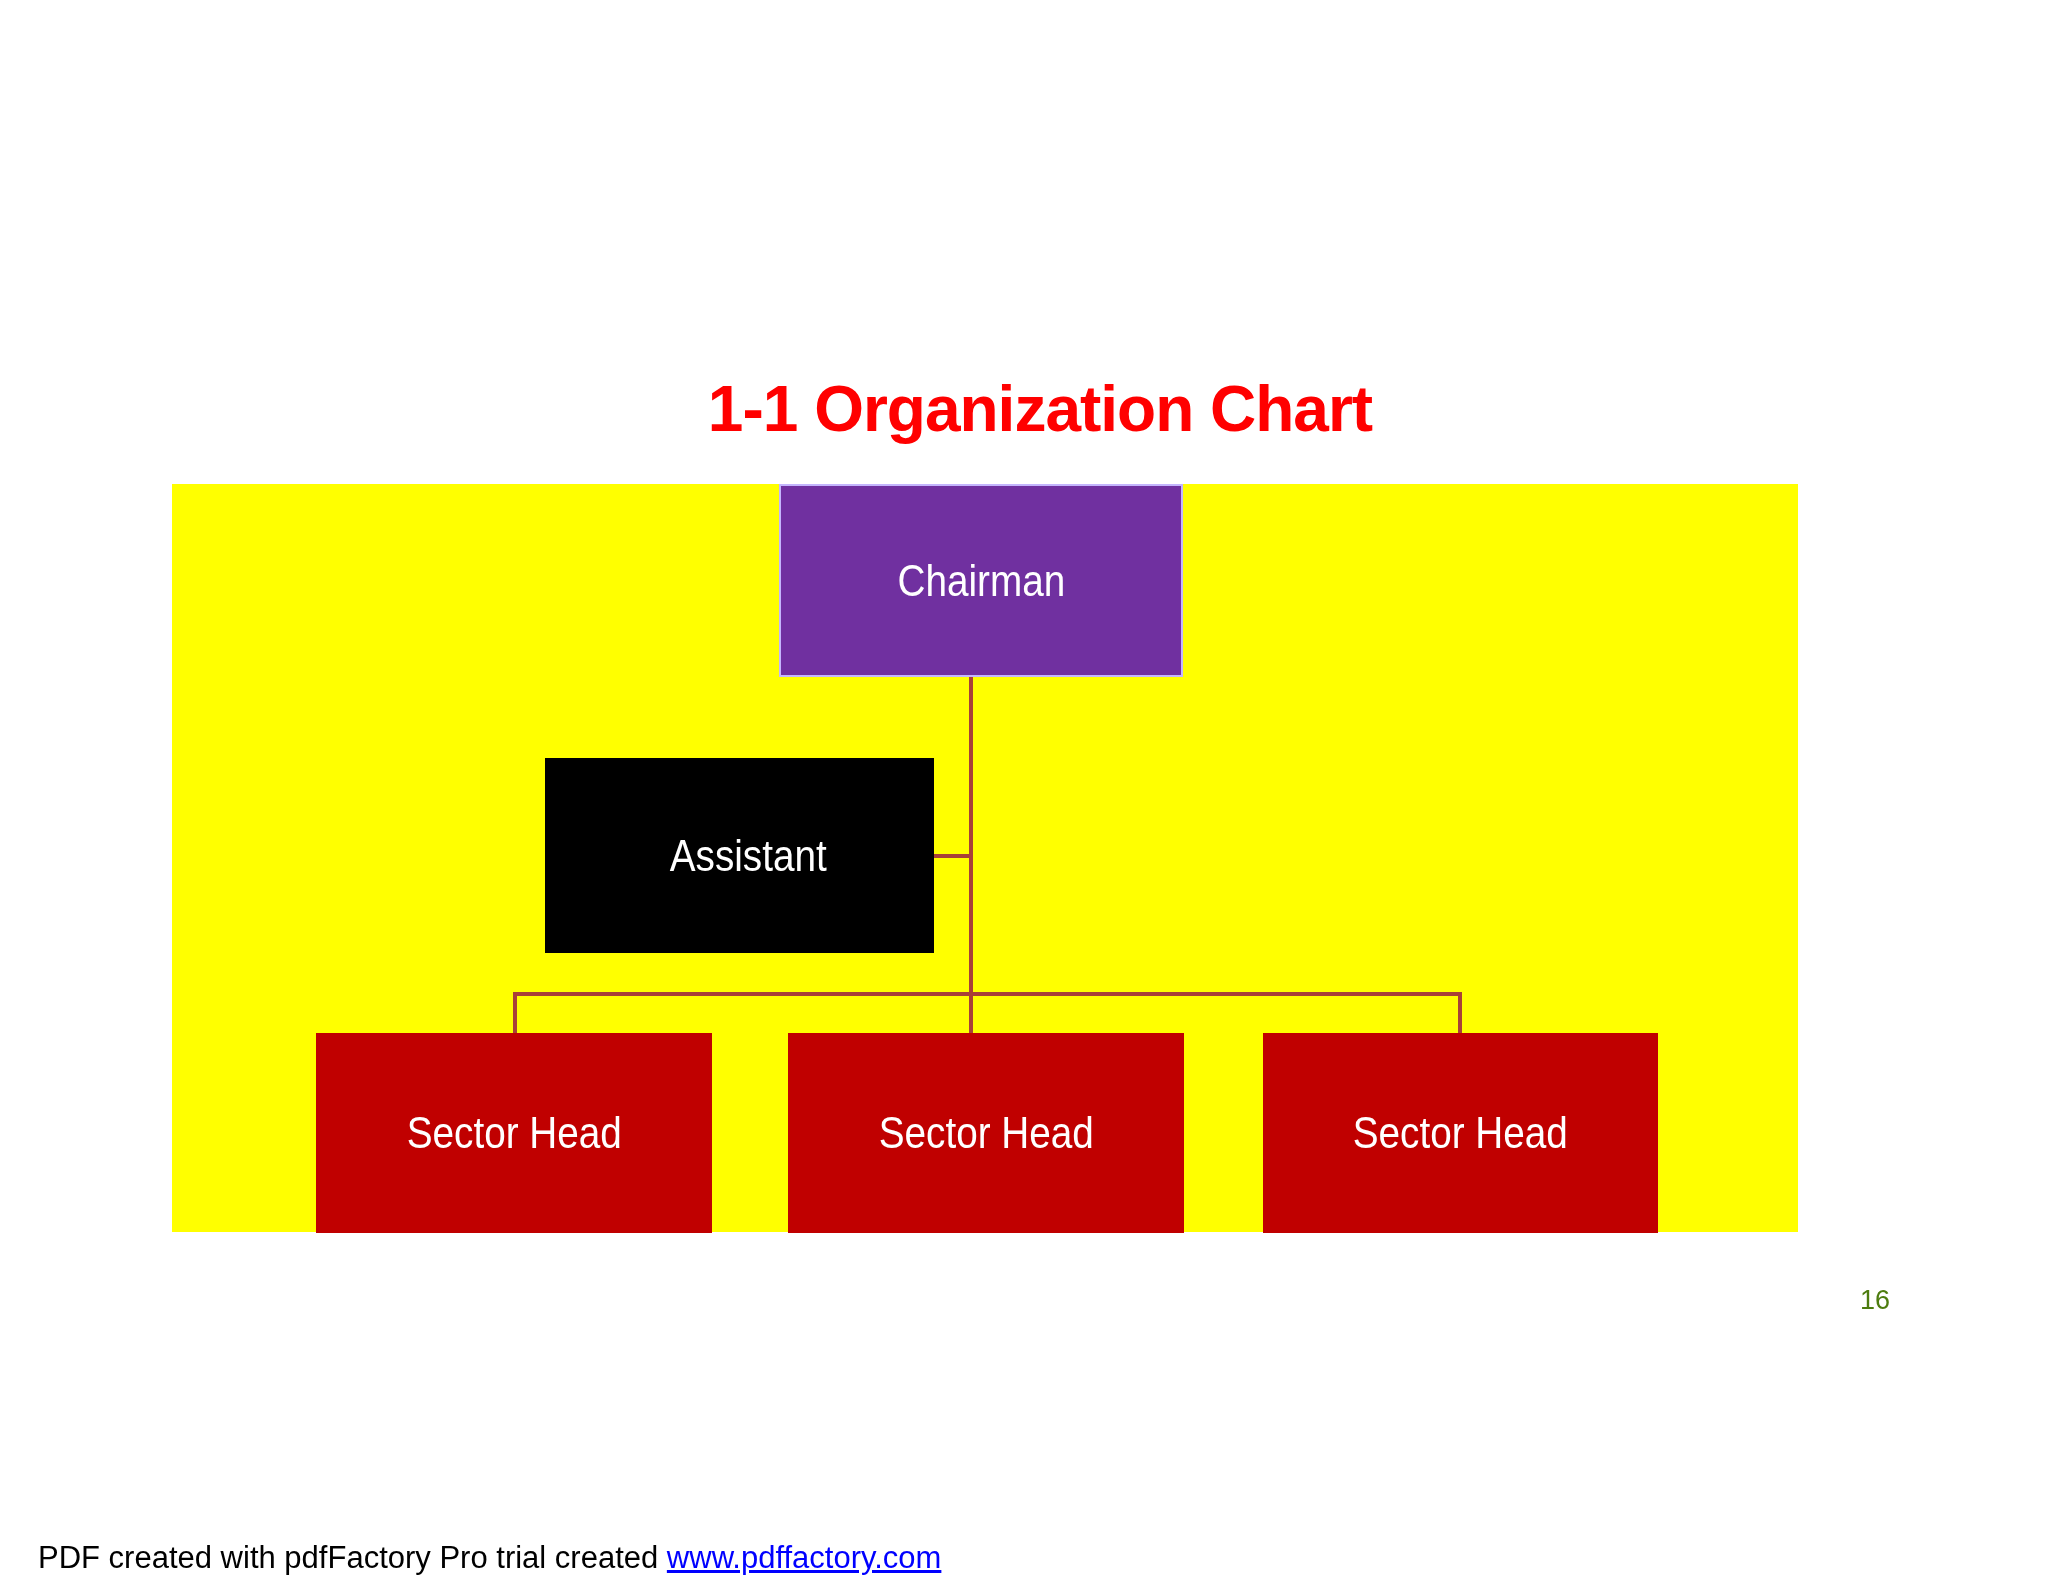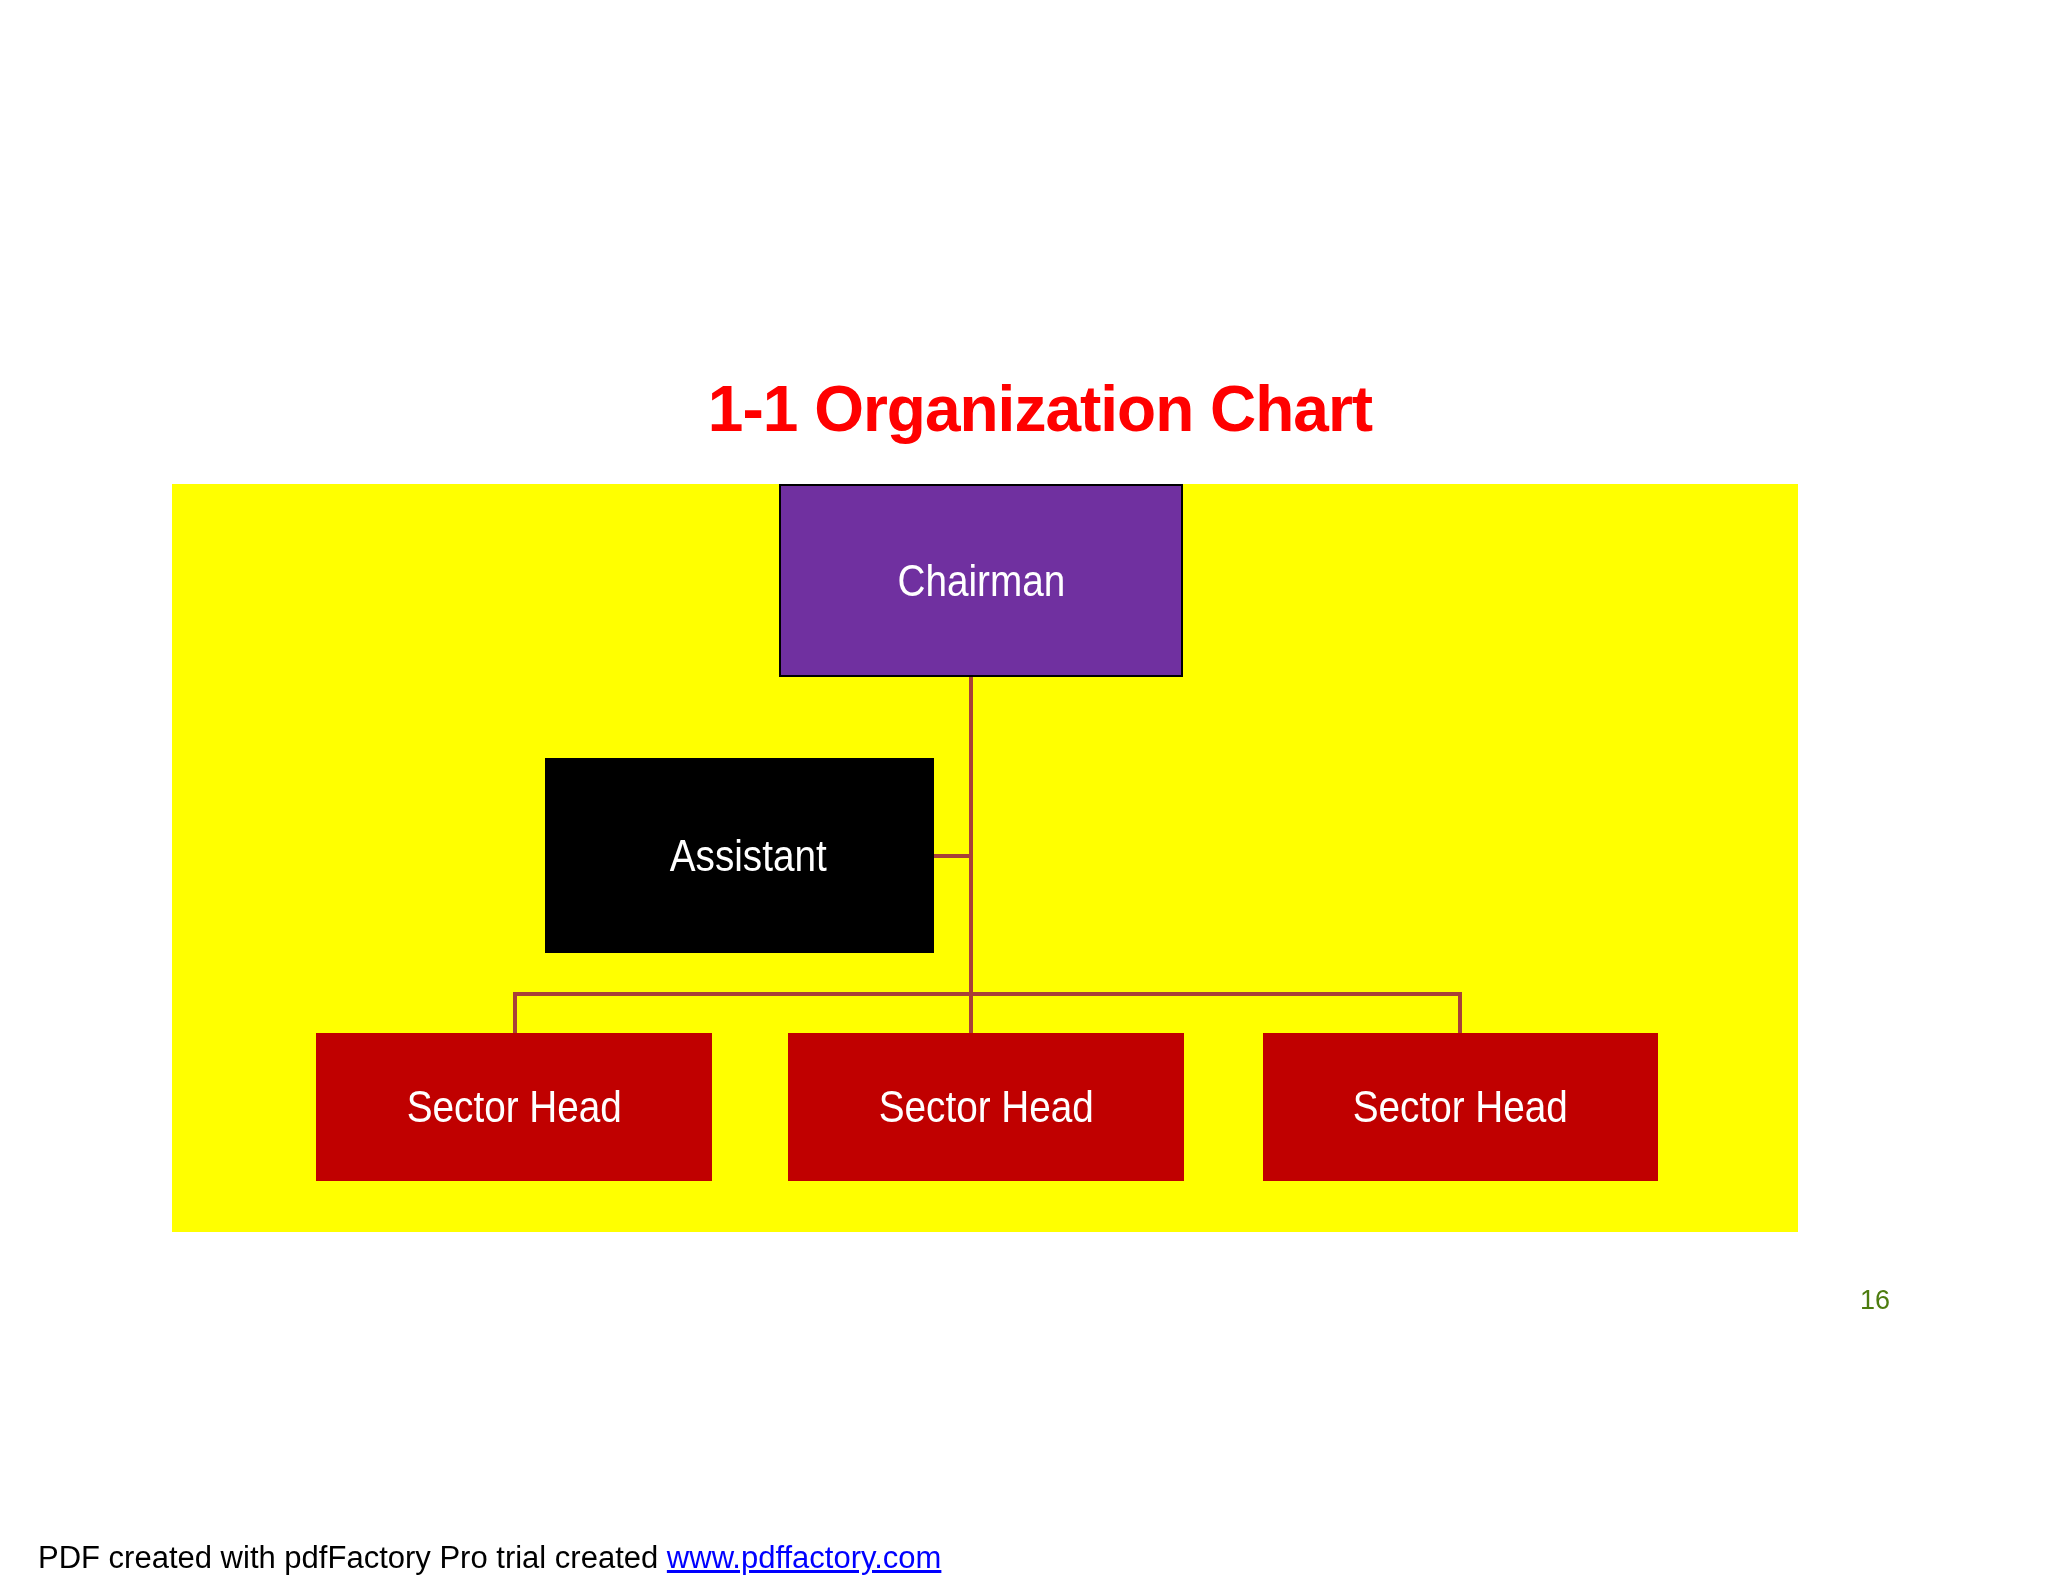--- a/index.html
+++ b/index.html
@@ -32,28 +32,28 @@
     color:#ffffff;
     font-size:44px;
     font-weight:400;
     z-index:3;
     box-sizing:border-box;
   }
   .node .lbl{display:inline-block;transform:scaleX(0.88);white-space:nowrap;}
   .node-chairman{
     left:779px;top:484px;width:404px;height:193px;
     background:#7030A0;
-    border:2px solid #000000;
+    border:2px solid #c4b5fd;
   }
   .node-assistant{
     left:545px;top:758px;width:389px;height:195px;
     background:#000000;
     padding-left:17px;
   }
-  .node-sector{background:#C00000;top:1033px;height:148px;text-align:right;}
+  .node-sector{background:#C00000;top:1033px;height:200px;text-align:right;}
   .node-sector-1{left:316px;width:396px;}
   .node-sector-2{left:788px;width:396px;}
   .node-sector-3{left:1263px;width:395px;}
   .conn{position:absolute;background:#A84038;z-index:2;}
   .conn-v-main{left:969px;top:676px;width:4px;height:357px;}
   .conn-h-assistant{left:933px;top:854px;width:40px;height:4px;}
   .conn-h-branch{left:513px;top:992px;width:949px;height:4px;}
   .conn-v-left{left:513px;top:992px;width:4px;height:41px;}
   .conn-v-right{left:1458px;top:992px;width:4px;height:41px;}
   .page-number{

